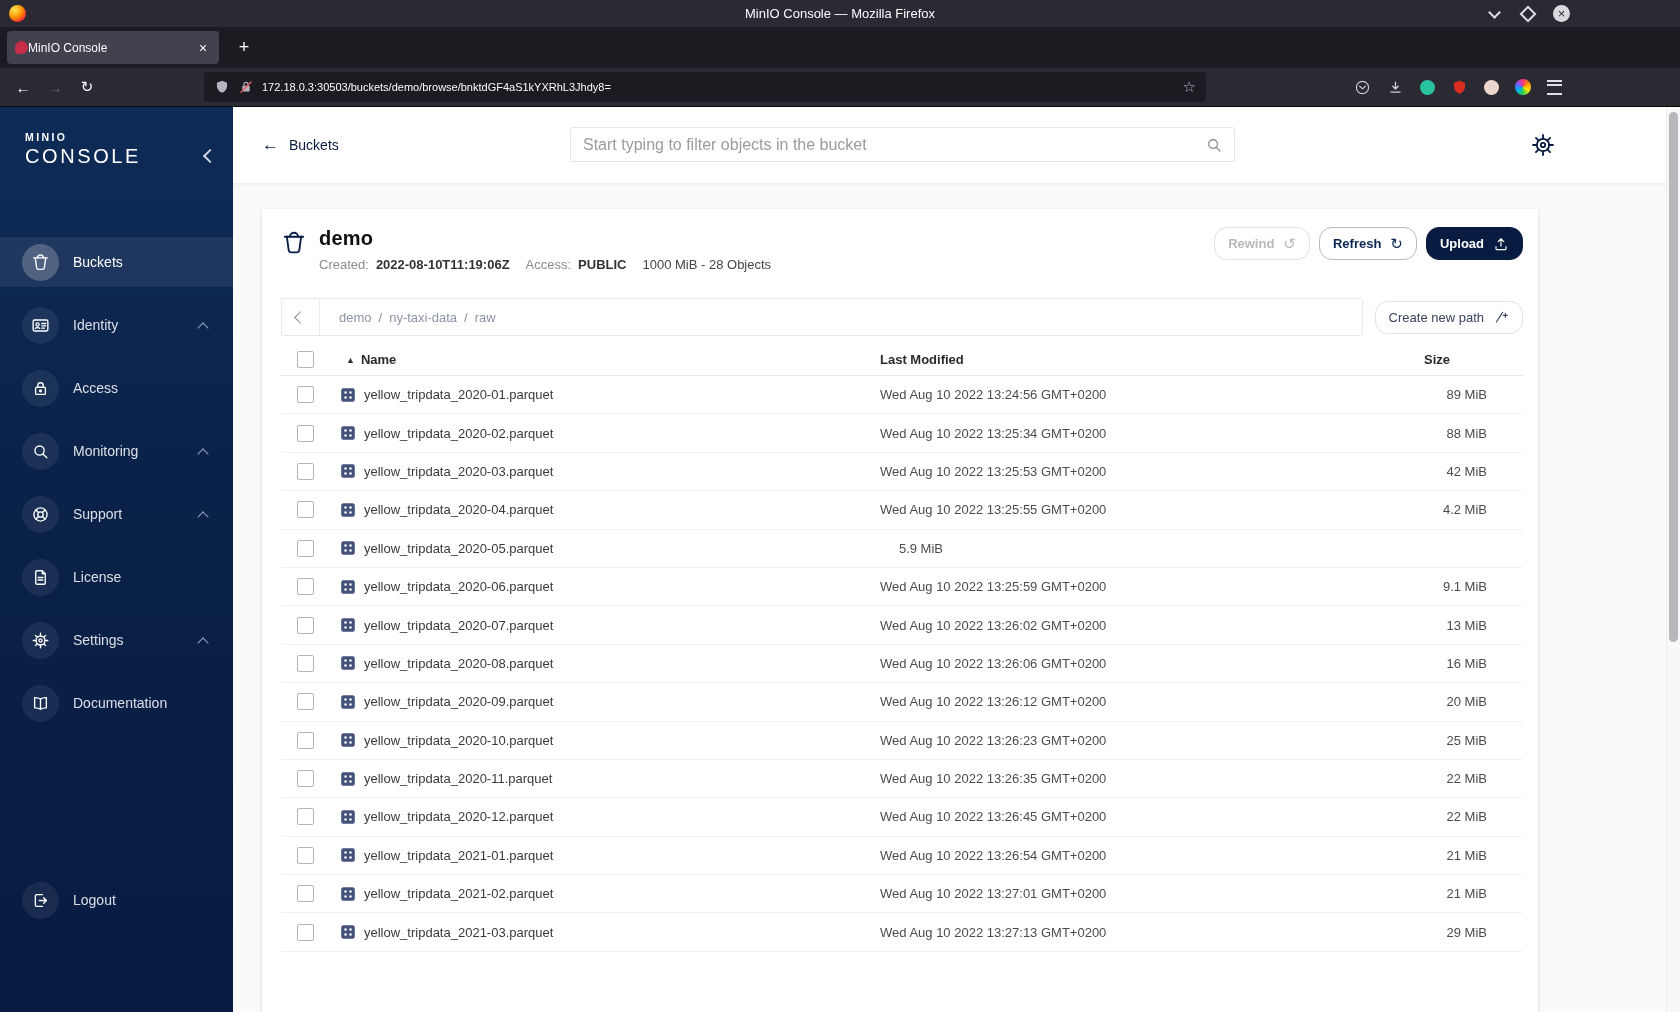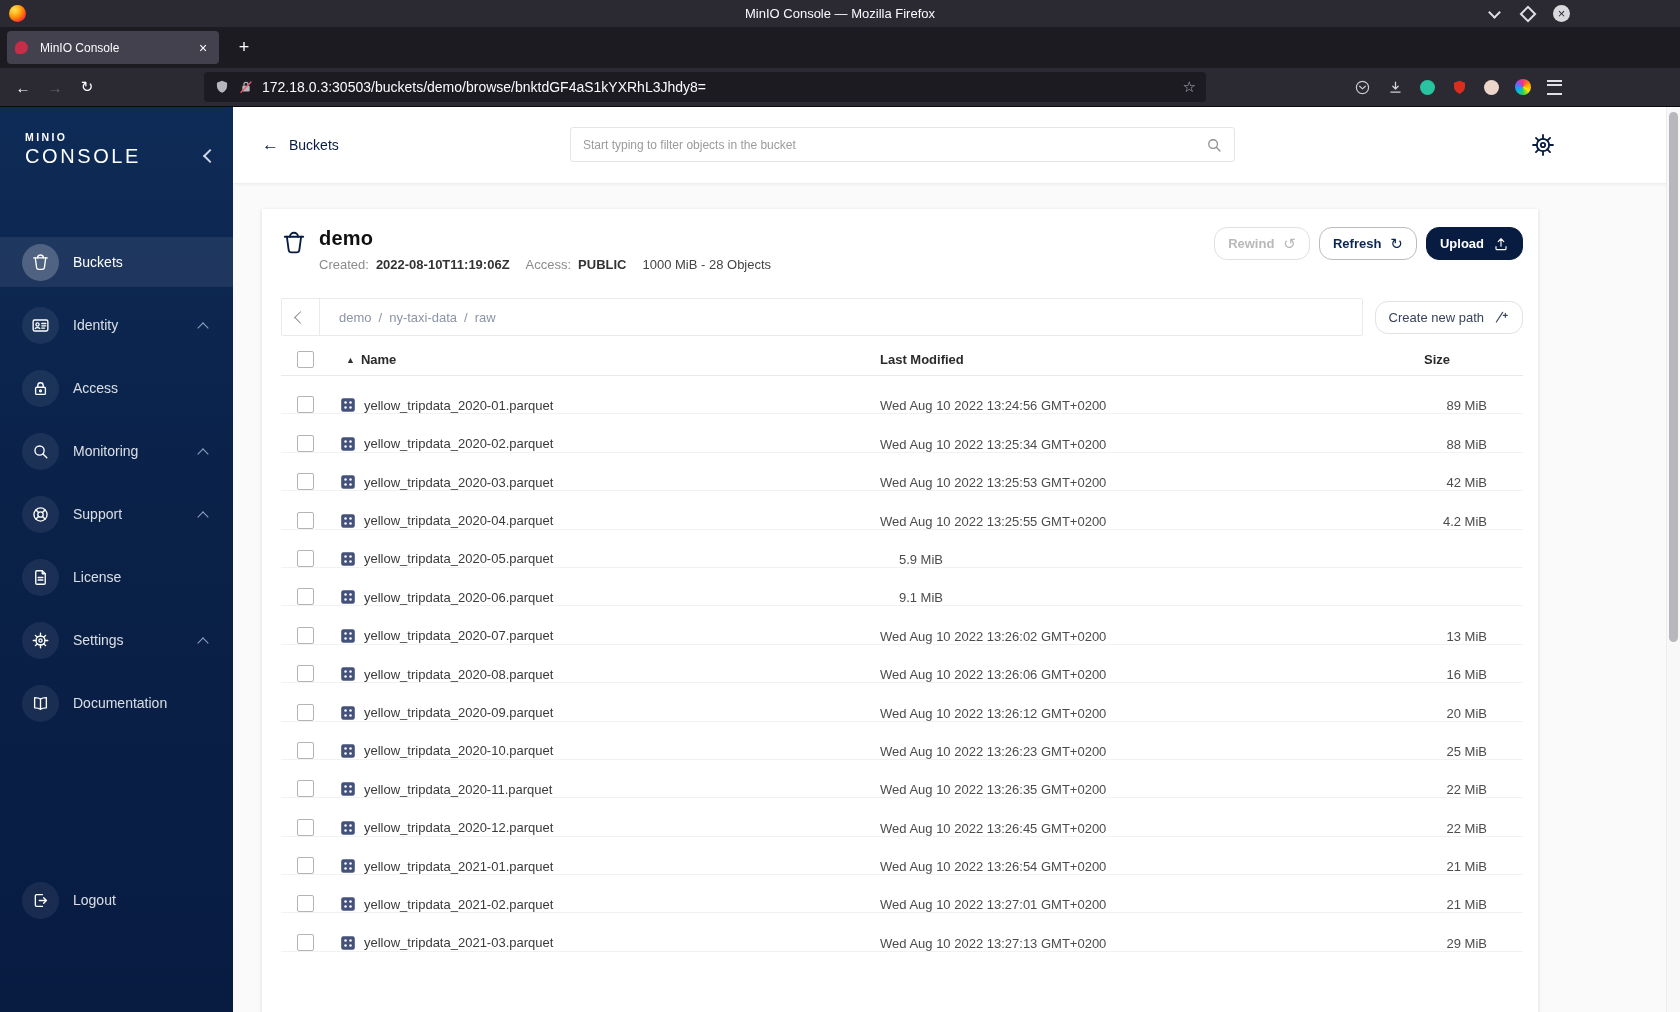--- a/index.html
+++ b/index.html
@@ -17,36 +17,36 @@
   .chev.up{transform:rotate(45deg);}
   .chev.down{transform:rotate(-135deg);margin-top:-3px;}
   .chev.left{transform:rotate(-45deg);}
   .wc{color:#dfdfe6;}
   .diamond{width:8px;height:8px;border:2px solid #dfdfe6;transform:rotate(45deg);}
   .wc-close{width:17px;height:17px;border-radius:50%;background:#d8d8dd;color:#2b2a33;font-size:13px;
             display:flex;align-items:center;justify-content:center;line-height:1;}
 
   .tabbar{height:41px;background:#1c1b22;display:flex;align-items:center;padding-left:7px;}
   .tab{width:196px;height:33px;background:#42414d;border-radius:4px;display:flex;align-items:center;
-       padding:0 8px;gap:12px;color:#fbfbfe;font-size:12px;}
+       padding:0 8px;gap:0;color:#fbfbfe;font-size:12px;}
   .favicon{width:13px;height:13px;border-radius:50% 50% 50% 4px;background:#c72c48;flex-shrink:0;}
   .tab-title{flex:1;white-space:nowrap;overflow:hidden;}
   .tab-close{color:#fbfbfe;font-size:14px;width:16px;text-align:center;}
   .newtab{color:#fbfbfe;font-size:18px;margin-left:12px;width:26px;text-align:center;}
 
   .navbar{height:38px;background:#2b2a33;display:flex;align-items:center;padding:0 8px;gap:2px;
           border-bottom:1px solid #0c0c0d;}
   .nav-btn{width:30px;height:28px;display:flex;align-items:center;justify-content:center;color:#fbfbfe;
            font-size:15px;border-radius:4px;}
   .nav-btn.disabled{color:#66656f;}
   .urlbar{margin-left:100px;width:1002px;height:30px;background:#1c1b22;border-radius:4px;display:flex;
           align-items:center;padding:0 10px;gap:8px;box-sizing:border-box;}
   .u-ic{width:16px;height:16px;}
   .u-ic svg{width:16px;height:16px;display:block;}
-  .url-text{color:#fbfbfe;font-size:14px;white-space:nowrap;}
+  .url-text{color:#fbfbfe;font-size:11px;white-space:nowrap;}
   .star{margin-left:auto;color:#b6b6bf;font-size:15px;}
   .nav-right{margin-left:auto;margin-right:110px;display:flex;align-items:center;gap:16px;}
   .nav-right .ic{width:17px;height:17px;display:block;}
   .nav-right .ic svg{width:17px;height:17px;display:block;}
   .dot{width:15px;height:15px;border-radius:50%;}
   .dot.green{background:#2ac3a2;}
   .dot.pale{background:#ecd6cb;}
   .dot.pinwheel{width:16px;height:16px;background:conic-gradient(#ff2d78,#ff9500,#ffe600,#2bd253,#00b3f4,#7a5cff,#ff2d78);}
   .hamb{width:15px;height:11px;border-top:2px solid #dfdfe6;border-bottom:2px solid #dfdfe6;position:relative;}
   .hamb::after{content:"";position:absolute;left:0;right:0;top:2.5px;height:2px;background:#dfdfe6;}
@@ -76,21 +76,21 @@
   .logout{margin-top:auto;margin-bottom:88px;}
 
   
   .pane{flex:1;position:relative;background:#fafafa;overflow:hidden;}
   .pane-header{height:76px;background:#fff;display:flex;align-items:center;padding-left:29px;
                position:relative;box-shadow:0 1px 3px rgba(0,0,0,.08);z-index:2;}
   .back-link{display:flex;align-items:center;gap:10px;color:#081c42;font-size:14px;font-weight:500;cursor:pointer;}
   .back-link .arr{font-size:17px;}
   .search-box{position:absolute;left:337px;top:20px;width:665px;height:35px;border:1px solid #e5e5e5;
               border-radius:3px;background:#fff;display:flex;align-items:center;box-sizing:border-box;}
-  .search-box input{flex:1;border:none;outline:none;padding:0 12px;font-size:12px;font-family:inherit;
+  .search-box input{flex:1;border:none;outline:none;padding:0 12px;font-size:16px;font-family:inherit;
                     color:#333;background:transparent;}
   .search-box input::placeholder{color:#9b9b9b;}
   .s-ic{width:18px;height:18px;color:#8d8d8d;margin-right:11px;}
   .s-ic svg{width:18px;height:18px;display:block;}
   .hdr-gear{position:absolute;right:124px;top:25px;width:26px;height:26px;color:#081c42;cursor:pointer;}
   .hdr-gear svg{width:26px;height:26px;display:block;}
 
   .content{padding:26px 0 0 29px;}
   .card{width:1276px;height:880px;background:#fff;box-shadow:0 1px 4px rgba(0,0,0,.13);
         padding:18px 15px 0 19px;box-sizing:border-box;}
@@ -128,21 +128,21 @@
          font-weight:700;color:#2b2b2b;}
   .cell{box-sizing:border-box;}
   .c-check{width:49px;display:flex;justify-content:center;align-items:center;}
   .c-name{width:550px;display:flex;align-items:center;gap:7px;padding-left:10px;}
   .thead .c-name{padding-left:16px;gap:6px;}
   .c-mod{width:544px;}
   .c-size{width:99px;}
   .trow .c-size{text-align:right;padding-right:36px;}
   .sort{font-size:9px;color:#333;}
   .checkbox{width:17px;height:17px;border:1px solid #b4b4b4;border-radius:2px;background:#fff;box-sizing:border-box;}
-  .trow{height:37.4px;display:flex;align-items:flex-end;border-bottom:1px solid #f2f2f2;font-size:13px;color:#3a3a3a;}
+  .trow{height:37.4px;display:flex;align-items:center;border-bottom:1px solid #f2f2f2;font-size:13px;color:#3a3a3a;}
   .trow .c-mod,.trow .c-size{color:#4c4c4c;}
   .file-ic{width:16px;height:16px;flex-shrink:0;}
   .file-ic svg{width:16px;height:16px;display:block;}
   .fname{margin-left:1px;cursor:pointer;}
 
   .scrollbar{position:absolute;right:0;top:0;width:13px;height:100%;background:#f8f8f8;
              border-left:1px solid #ededed;z-index:5;}
   .thumb{position:absolute;left:2px;right:2px;top:5px;height:530px;background:#b8b8bc;border-radius:5px;}
 </style>
 </head>
@@ -532,20 +532,21 @@
                       <svg viewBox="0 0 16 16">
                         <rect x="1.2" y="1.2" width="13.6" height="13.6" rx="2.2" fill="#44517a"></rect>
                         <circle cx="5.5" cy="5.5" r="1.25" fill="#fff"></circle>
                         <circle cx="10.5" cy="5.5" r="1.25" fill="#fff"></circle>
                         <circle cx="5.5" cy="10.5" r="1.25" fill="#fff"></circle>
                         <circle cx="10.5" cy="10.5" r="1.25" fill="#fff"></circle>
                       </svg>
                     </span>
       <span class="fname">yellow_tripdata_2020-06.parquet</span>
     </span>
+    <span class="cell c-mod">Wed Aug 10 2022 13:25:59 GMT+0200</span>
     <span class="cell c-size">9.1 MiB</span>
   </div>
                 <div class="trow">
     <span class="cell c-check">
       <span class="checkbox"></span>
     </span>
     <span class="cell c-name">
       <span class="file-ic">
                       <svg viewBox="0 0 16 16">
                         <rect x="1.2" y="1.2" width="13.6" height="13.6" rx="2.2" fill="#44517a"></rect>

